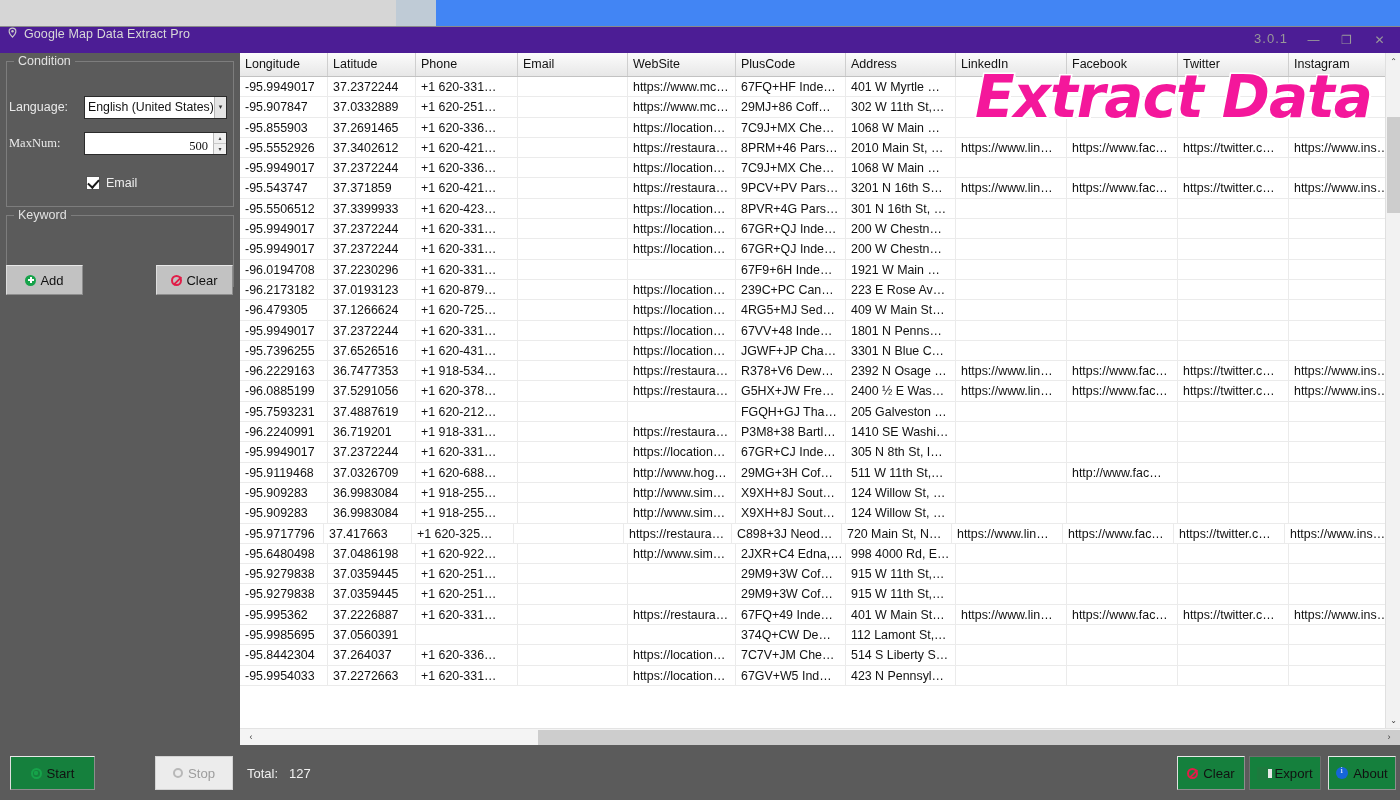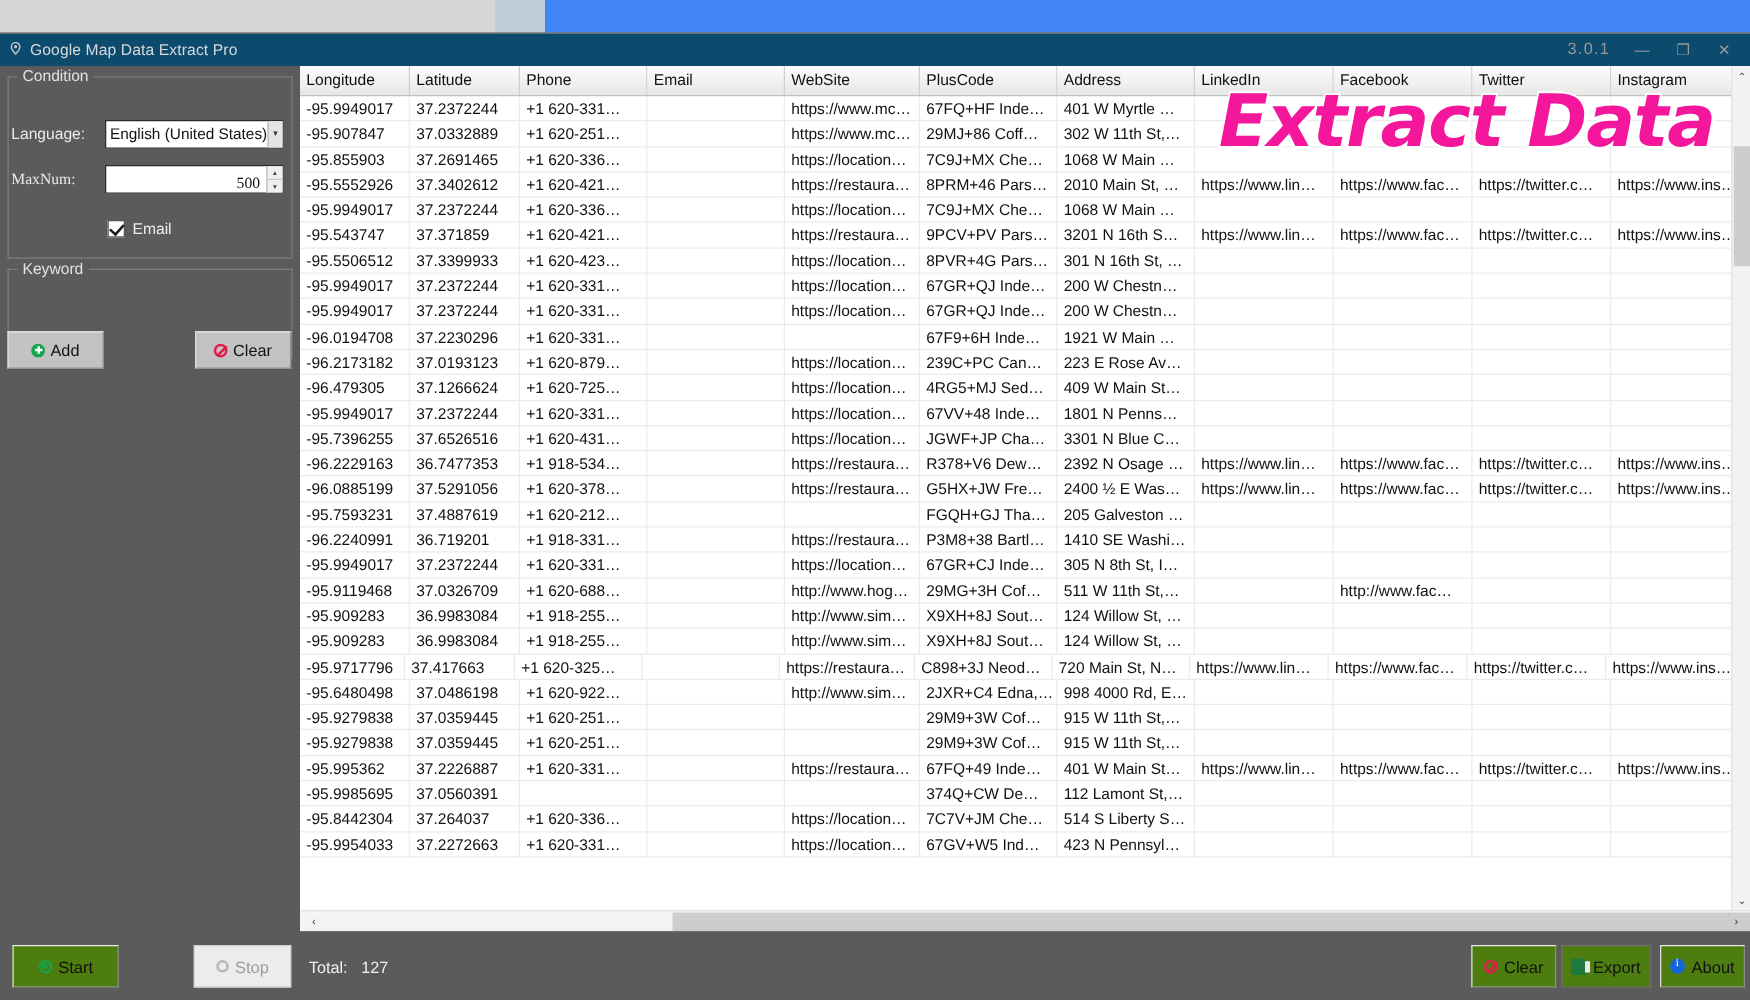--- a/index.html
+++ b/index.html
@@ -19,22 +19,22 @@
   
   .window {
     position: absolute; left:0; top:26px; width:1400px; height:774px;
     background:#5b5b5b;
     border-top: 1px solid #8a8a8a;
   }
 
   
   .titlebar {
     position:absolute; left:0; top:0; width:1400px; height:26px;
-    background:#0c4a6e;
-    display:flex; align-items:center;
+    background:#4c1d95;
+    display:flex; align-items:flex-start;
   }
   .title-icon { width:15px; height:15px; margin-left:5px; margin-right:4px; position:relative; flex:0 0 auto; }
   .title-text { font-size:12.5px; color:#d8d8d8; letter-spacing:.1px; }
   .title-version { position:absolute; right:112px; top:4px; font-size:13px; color:#989898; letter-spacing:1px; }
   .win-btns { position:absolute; right:4px; top:0; height:26px; display:flex; align-items:center; gap:0px; }
   .win-btn { width:33px; height:26px; display:flex; align-items:center; justify-content:center;
              color:#9a9a9a; font-size:12px; }
 
   
   .left-panel { position:absolute; left:0; top:26px; width:240px; height:692px; background:#5b5b5b; }
@@ -167,21 +167,21 @@
   .hs-arrow {
     position:absolute; top:0; width:16px; height:16px;
     display:flex; align-items:center; justify-content:center; font-size:9px; color:#3c3c3c;
   }
   .hs-left { left:3px; } .hs-right { right:3px; }
   .hs-thumb { position:absolute; left:298px; top:1px; width:1086px; height:15px; background:#cdcdcd; }
 
   
   .bottombar { position:absolute; left:0; top:718px; width:1400px; height:56px; background:#5b5b5b; }
   .bbtn {
-    position:absolute; top:11px; height:34px; background:#4d7c0f;
+    position:absolute; top:11px; height:34px; background:#15803d;
     border:1px solid #8d8d8d; border-top-color:#e9e9e9; border-left-color:#e0e0e0;
     display:flex; align-items:center; justify-content:center; gap:5px;
     font-size:13.2px; color:#111;
   }
   #btn-start { left:10px; width:85px; }
   #btn-stop  { left:155px; width:78px; background:#ececec; border-color:#d3d3d3; color:#9d9d9d; }
   .total-text { position:absolute; left:247px; top:21px; font-size:13px; color:#f0f0f0; }
   #btn-clear-b  { right:155px; width:68px; }
   #btn-export   { right:79px;  width:72px; border:1px solid #6f6f6f; }
   #btn-about    { right:4px;   width:68px; }

